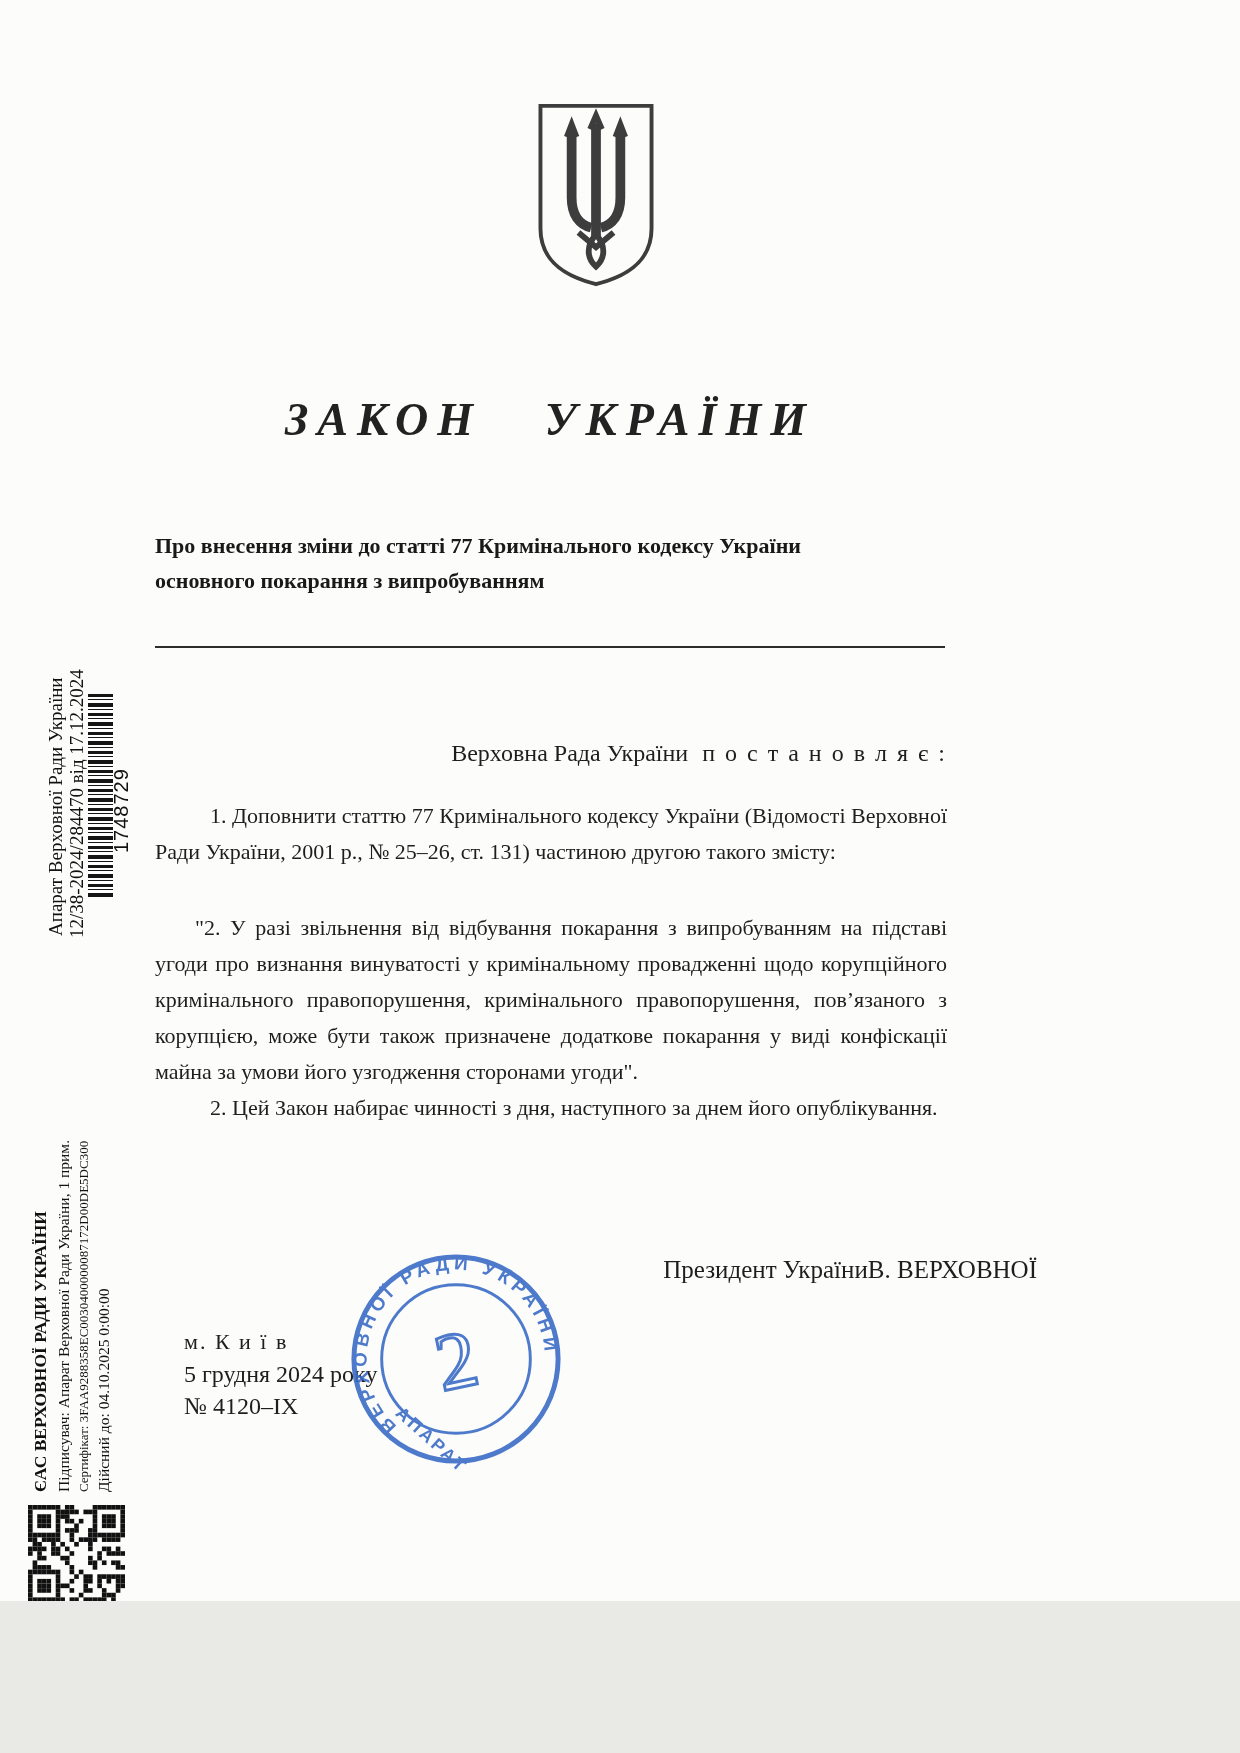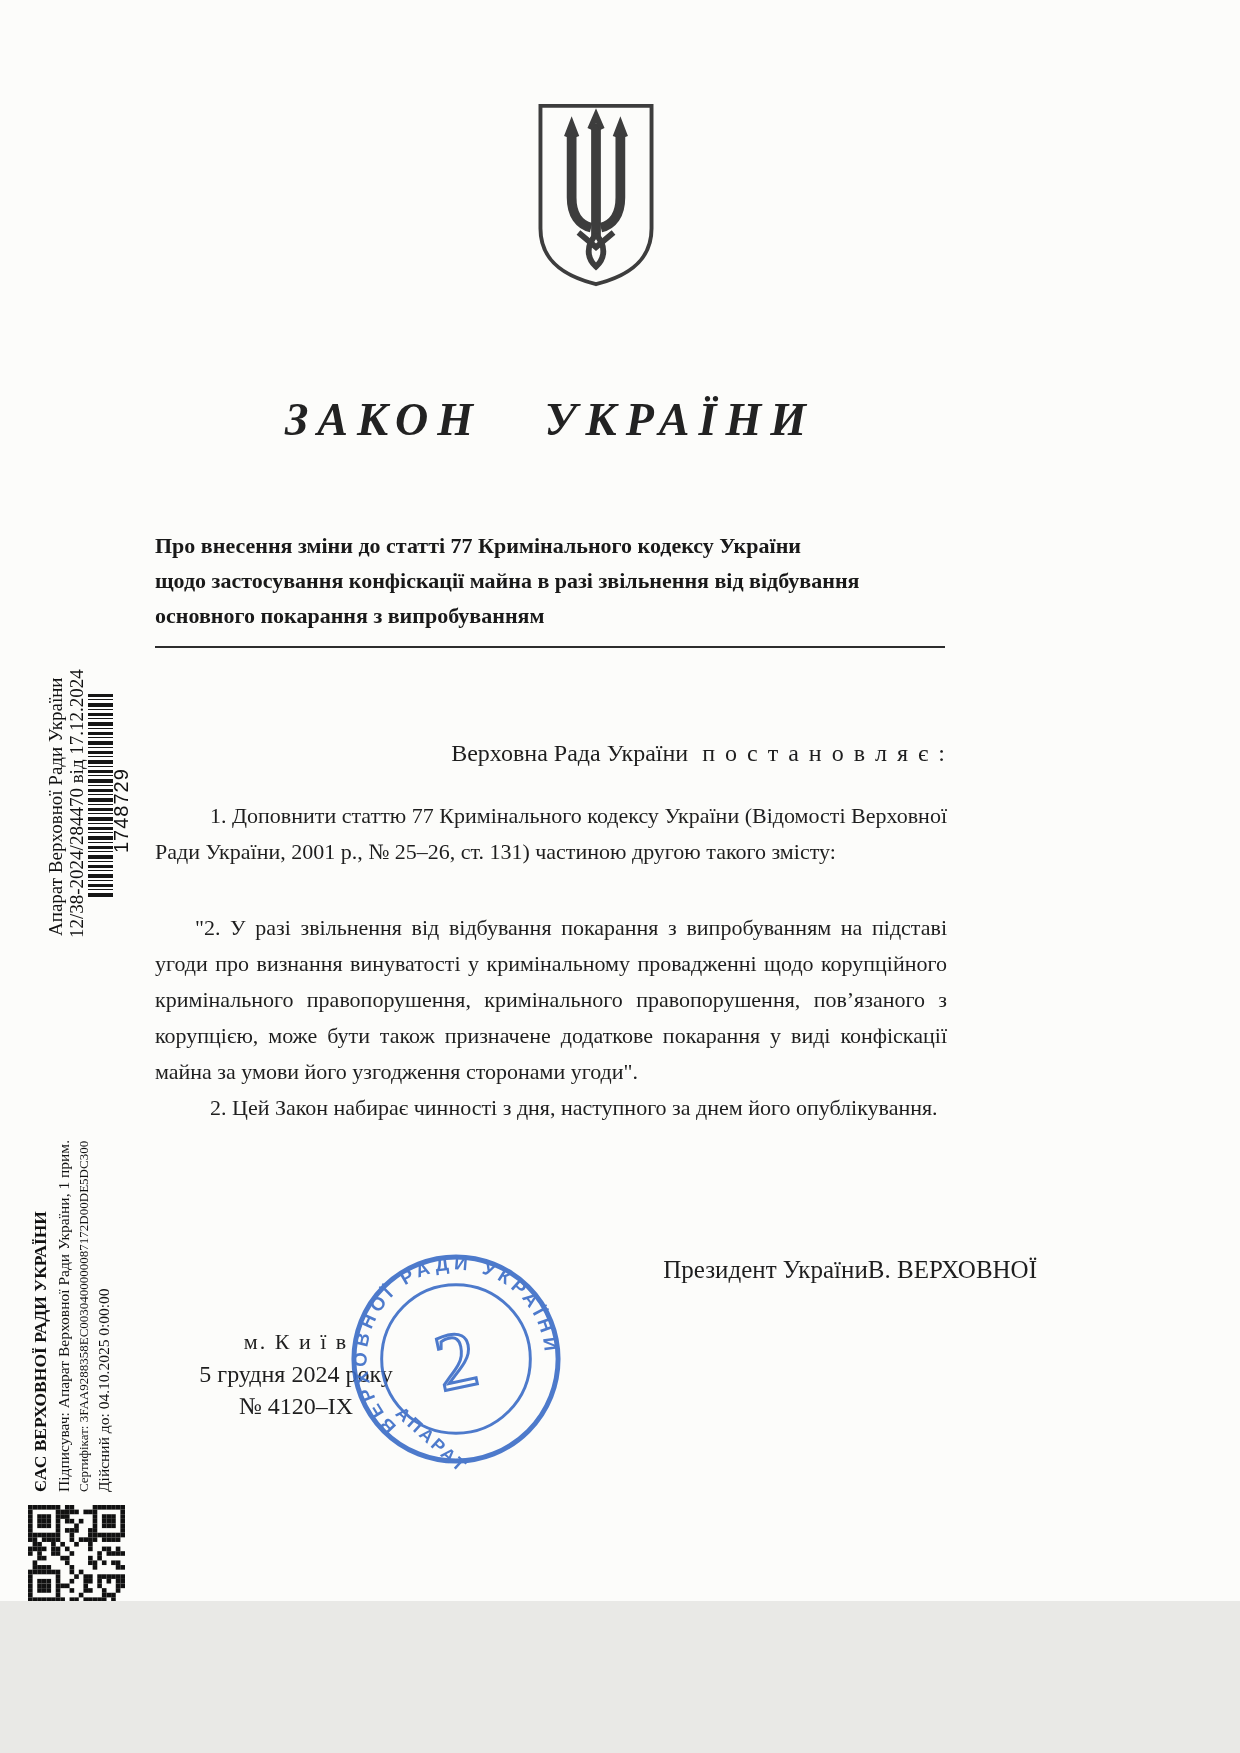--- a/index.html
+++ b/index.html
@@ -23,21 +23,21 @@
   .rule{position:absolute; left:155px; top:646px; width:790px; border-top:2px solid #2d2d2d;}
   
   .bodytext{position:absolute; left:155px; width:792px; margin:0; font-size:22px; line-height:36px; text-align:justify;}
   .enact{top:735px; font-size:24px; text-indent:55px; text-align:right;}
   .enact .verb{margin-left:14px; letter-spacing:2px;}
   .p1{top:798px; text-indent:55px;}
   .p2{top:910px; text-indent:40px;}
   .p3{top:1090px; text-indent:55px;}
   
   .sigrow{position:absolute; left:165px; top:1256px; width:872px; display:flex; justify-content:flex-end; font-size:25px;}
-  .placeblock{position:absolute; left:166px; top:1326px; width:260px; text-align:center; font-size:24px; line-height:32px;}
+  .placeblock{position:absolute; left:184px; top:1326px; width:260px; text-align:left; font-size:24px; line-height:32px;}
   .place-city{font-size:22px; letter-spacing:2px;}
   
   .stamp{position:absolute; left:345px; top:1248px; width:222px; height:222px; opacity:.9;}
   .stamp-ring{fill:#3b6cc7; font-weight:bold; font-size:19px; letter-spacing:4.5px; font-family:"Liberation Sans", sans-serif;}
   .stamp-bottom{fill:#3b6cc7; font-weight:bold; font-size:18px; letter-spacing:3px; font-family:"Liberation Sans", sans-serif;}
   .stamp-digit{fill:none; stroke:#3b6cc7; stroke-width:3px; font-size:82px; font-family:"Liberation Serif", serif;}
   
   .vline{
     position:absolute; transform-origin:0 0; transform:rotate(-90deg);
     white-space:nowrap; color:#111; font-family:"Liberation Serif", serif;
@@ -75,21 +75,20 @@
       <path d="M85,38 L90,25 L95,38"></path>
       <path d="M65,138 C55,149 55,162 65,171 C75,162 75,149 65,138"></path>
       <path d="M47,136 L65,151 L83,136"></path>
     </g>
   </svg>
 
   <h1 class="title">ЗАКОН УКРАЇНИ</h1>
 
   <div class="subtitle">
     <div>Про внесення зміни до статті 77 Кримінального кодексу України</div>
-    <div>щодо застосування конфіскації майна в разі звільнення від відбування</div>
     <div>основного покарання з випробуванням</div>
   </div>
   <div class="rule"></div>
 
   <p class="bodytext enact"><span>Верховна Рада України</span><span class="verb">п о с т а н о в л я є :</span></p>
 
   <p class="bodytext p1">1. Доповнити статтю 77 Кримінального кодексу України (Відомості Верховної Ради України, 2001 р., № 25–26, ст. 131) частиною другою такого змісту:</p>
   <p class="bodytext p2">"2. У разі звільнення від відбування покарання з випробуванням на підставі угоди про визнання винуватості у кримінальному провадженні щодо корупційного кримінального правопорушення, кримінального правопорушення, пов’язаного з корупцією, може бути також призначене додаткове покарання у виді конфіскації майна за умови його узгодження сторонами угоди".</p>
   <p class="bodytext p3">2. Цей Закон набирає чинності з дня, наступного за днем його опублікування.</p>
 

